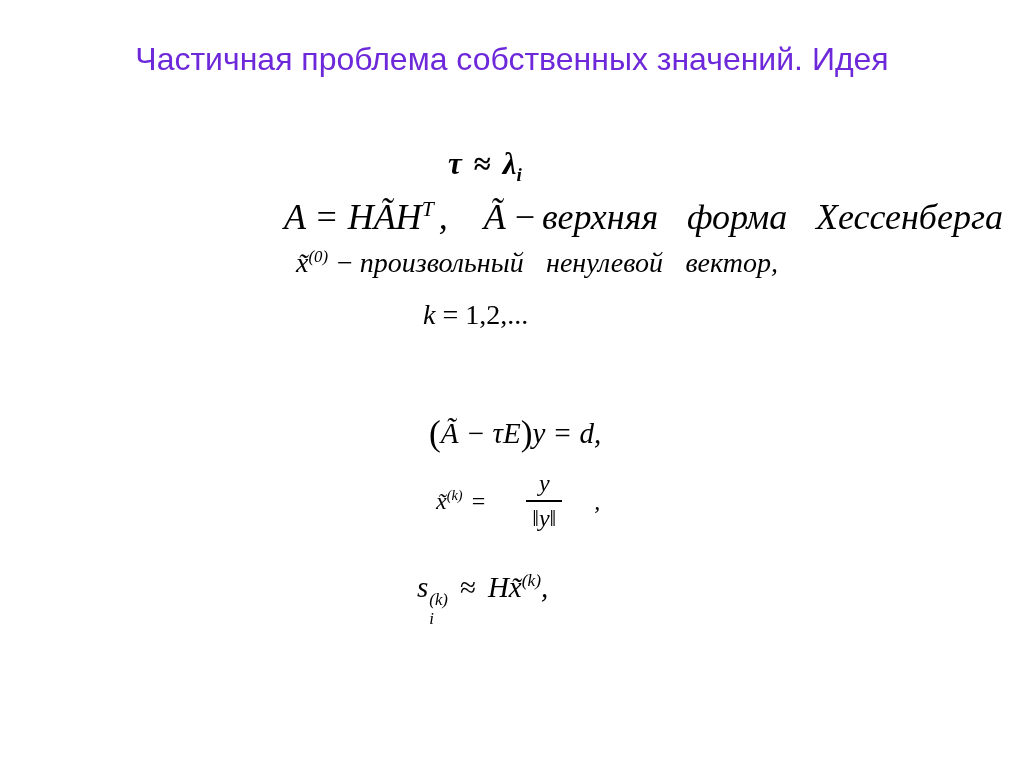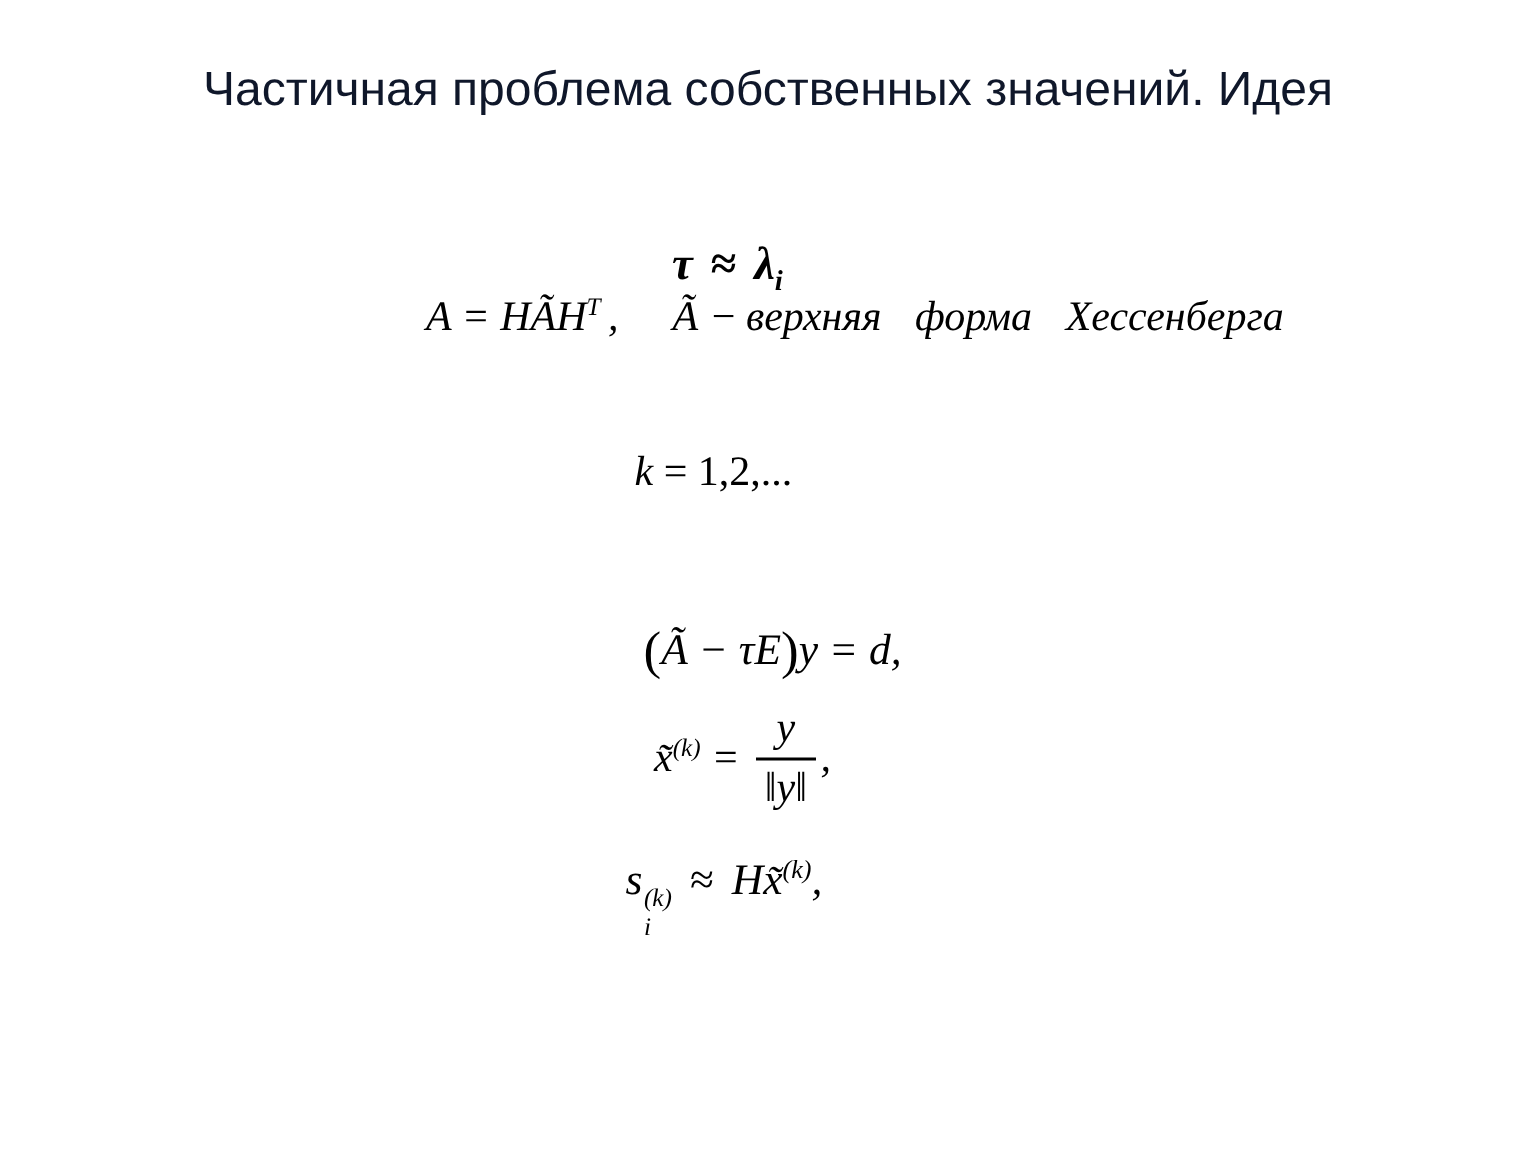--- a/index.html
+++ b/index.html
@@ -18,21 +18,21 @@
   }
   .title {
     position: absolute;
     top: 36px;
     left: 50px;
     right: 50px;
     text-align: center;
     font-family: "Liberation Sans", sans-serif;
     font-size: 32px;
     line-height: 47px;
-    color: #0f172a;
+    color: #6d28d9;
   }
   .title-line { display: block; }
 
   .formula {
     position: absolute;
     font-family: "Liberation Serif", serif;
     font-style: italic;
     color: #000000;
     white-space: nowrap;
   }
@@ -48,27 +48,27 @@
   }
   .up   { font-style: normal; margin-top: 19px; }
   .rel  { font-style: normal; margin: 0 12px; }
   .eq   { margin: 0 9px; }
   .dash { font-style: normal; margin: 0 7px 0 9px; }
   .wide { word-spacing: 0.55em; }
   .gap  { margin-left: 36px; }
   .sp   { margin-left: 5px; }
   .paren { font-style: normal; font-size: 122%; vertical-align: -0.07em; }
 
-  #f1 { left: 448px; top: 146px; font-size: 31px; font-weight: bold; margin-top: 12px; }
-  #f2 { left: 284px; top: 196px; font-size: 28px; text-align: center; }
+  #f1 { left: 448px; top: 146px; font-size: 31px; font-weight: bold; }
+  #f2 { left: 284px; top: 196px; font-size: 36px; text-align: center; }
   #f3 { left: 296px; top: 247px; font-size: 28px; }
   #f4 { left: 423px; top: 299px; font-size: 28px; }
   #f5 { left: 436px; top: 349px; font-size: 28px; }
   #f6 { left: 429px; top: 412px; font-size: 29px; }
-  #f7 { left: 436px; top: 470px; font-size: 28px; }
+  #f7 { left: 436px; top: 470px; font-size: 24px; gap: 29px; }
   #f8 { left: 417px; top: 571px; font-size: 29px; }
 
   .frac-row { display: flex; align-items: center; }
   .grp { white-space: nowrap; }
   .frac {
     display: inline-flex;
     flex-direction: column;
     align-items: stretch;
     text-align: center;
     margin: 0 3px;
@@ -103,20 +103,23 @@
   </div>
 
   <div class="formula" id="f1">
     <span>τ</span><span class="rel">≈</span><span>λ</span><sub>i</sub>
   </div>
 
   <div class="formula" id="f2">
     <span>A = HÃH</span><sup>T</sup><span class="sp">,</span><span class="gap">Ã</span><span class="dash">−</span><span class="wide">верхняя форма Хессенберга</span>
   </div>
 
+  <div class="formula" id="f3">
+    <span>x̃</span><sup>(0)</sup><span class="dash">−</span><span class="wide">произвольный ненулевой вектор,</span>
+  </div>
 
   <div class="formula" id="f4">
     <span>k</span>
     <span class="up">= 1,2,...</span>
   </div>
 
 
   <div class="formula" id="f6">
     <span class="paren">(</span><span>Ã − τE</span><span class="paren">)</span><span>y = d,</span>
   </div>

